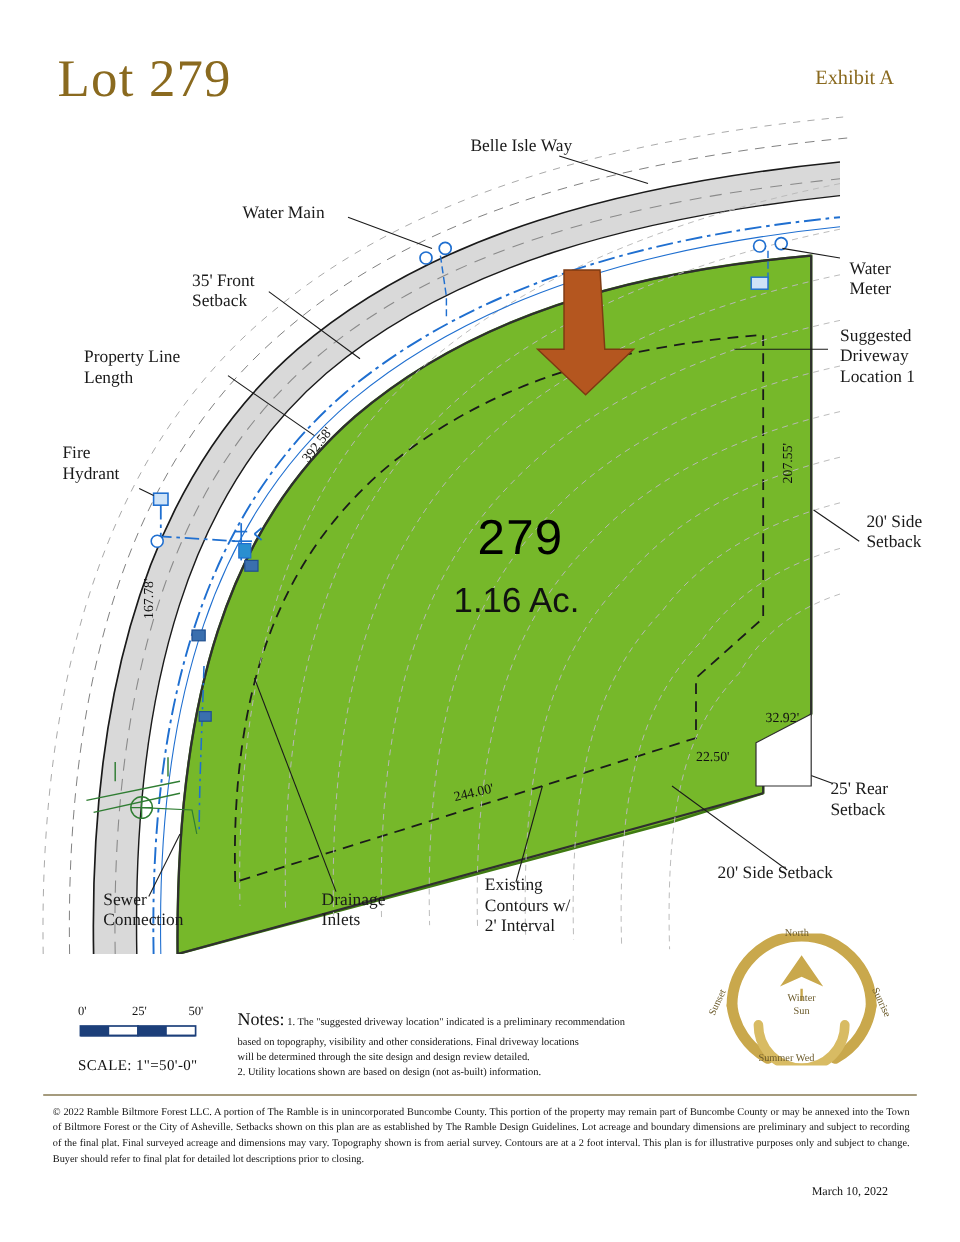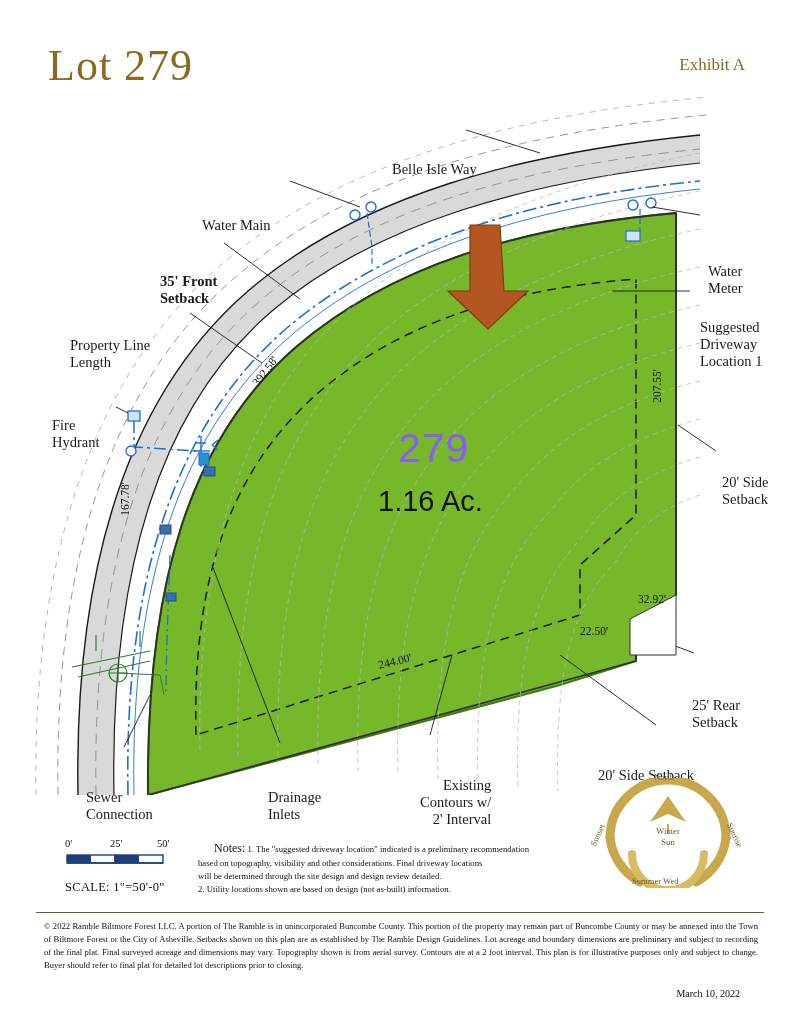--- a/index.html
+++ b/index.html
@@ -51,37 +51,36 @@
   .plan svg { display: block; }
 
   
   .lbl {
     position: absolute;
     font-family: "Liberation Serif", serif;
     font-size: 14.5px;
     line-height: 1.18;
     color: #1a1a1a;
     white-space: pre-line;
-    margin-top: 47px;
   }
 
   
   .dim {
     position: absolute;
     font-family: "Liberation Serif", serif;
     font-size: 11.5px;
     color: #111;
   }
 
   
   .area-num {
     position: absolute;
     font-family: "Liberation Sans", sans-serif;
     font-size: 41px;
-    color: #8b5cf6;
+    color: #000000;
     letter-spacing: 1px;
   }
   .area-ac {
     position: absolute;
     font-family: "Liberation Sans", sans-serif;
     font-size: 29px;
     color: #111;
   }
 
   
@@ -109,21 +108,21 @@
   .notes {
     position: absolute;
     left: 198px;
     top: 840px;
     width: 390px;
     font-size: 8.7px;
     line-height: 1.45;
     font-family: "Liberation Serif", serif;
     color: #111;
   }
-  .notes .hd { font-size: 12px; margin-left: 16px; }
+  .notes .hd { font-size: 15px; }
   .notes-line { display: block; }
 
   
   .compass {
     position: absolute;
     left: 588px;
     top: 778px;
     width: 160px;
     height: 120px;
   }
@@ -292,31 +291,31 @@
     <div class="dim" style="left:248px; top:270px; transform:rotate(-52deg);">392.58'</div>
     <div class="dim" style="left:640px; top:285px; transform:rotate(-90deg);">207.55'</div>
     <div class="dim" style="left:378px; top:560px; transform:rotate(-13deg);">244.00'</div>
     <div class="dim" style="left:638px; top:498px;">32.92'</div>
     <div class="dim" style="left:580px; top:530px;">22.50'</div>
     <div class="dim" style="left:108px; top:398px; transform:rotate(-90deg);">167.78'</div>
   </div>
 
   <div class="lbl" style="left:392px; top:114px;">Belle Isle Way</div>
   <div class="lbl" style="left:202px; top:170px;">Water Main</div>
-  <div class="lbl" style="left:160px; top:226px;font-weight:bold;">35' Front
+  <div class="lbl" style="left:160px; top:226px;">35' Front
 Setback</div>
   <div class="lbl" style="left:70px; top:290px;">Property Line
 Length</div>
   <div class="lbl" style="left:52px; top:370px;">Fire
 Hydrant</div>
   <div class="lbl" style="left:86px; top:742px;">Sewer
 Connection</div>
   <div class="lbl" style="left:268px; top:742px;">Drainage
 Inlets</div>
-  <div class="lbl" style="left:420px; top:730px;text-align:right;">Existing
+  <div class="lbl" style="left:404px; top:730px;">Existing
 Contours w/
 2' Interval</div>
   <div class="lbl" style="left:598px; top:720px;">20' Side Setback</div>
   <div class="lbl" style="left:692px; top:650px;">25' Rear
 Setback</div>
   <div class="lbl" style="left:722px; top:427px;">20' Side
 Setback</div>
   <div class="lbl" style="left:700px; top:272px;">Suggested
 Driveway
 Location 1</div>

